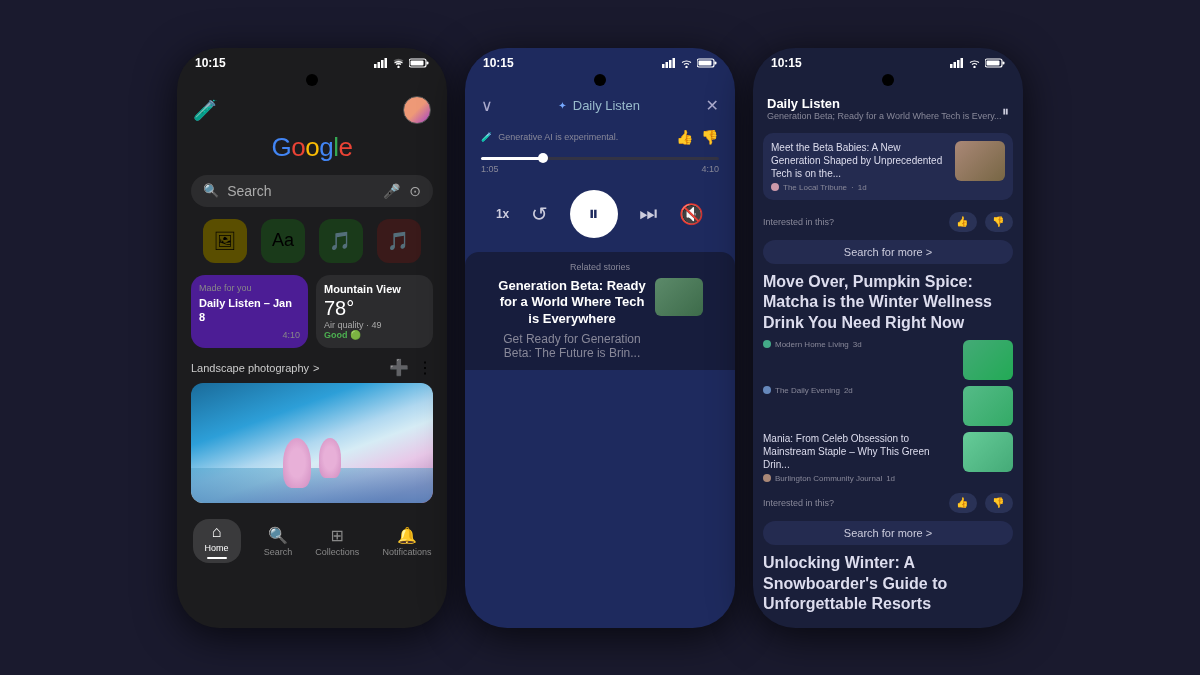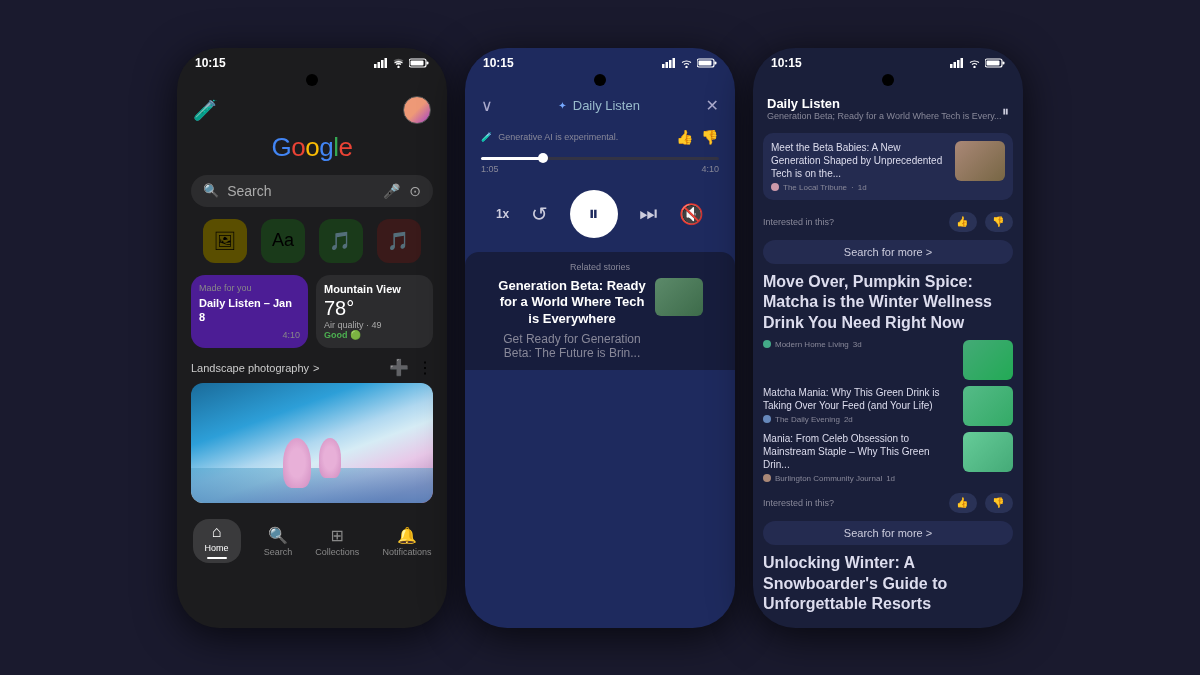--- a/index.html
+++ b/index.html
@@ -763,21 +763,20 @@
         <div class="p3-card-source">
           <div class="p3-source-dot" style="background:#4a8;"></div>
           <span>Modern Home Living</span>
           <span>3d</span>
         </div>
       </div>
       <div class="p3-thumb p3-thumb-matcha"></div>
     </div>
     <div class="p3-card-row" style="margin-bottom:6px;">
       <div class="p3-card-text">
-        <div class="p3-card-title">Matcha Mania: Why This Green Drink is Taking Over Your Feed (and Your Life)</div>
         <div class="p3-card-source">
           <div class="p3-source-dot" style="background:#68b;"></div>
           <span>The Daily Evening</span>
           <span>2d</span>
         </div>
       </div>
       <div class="p3-thumb p3-thumb-matcha2"></div>
     </div>
     <div class="p3-card-row" style="margin-bottom:6px;">
       <div class="p3-card-text">

